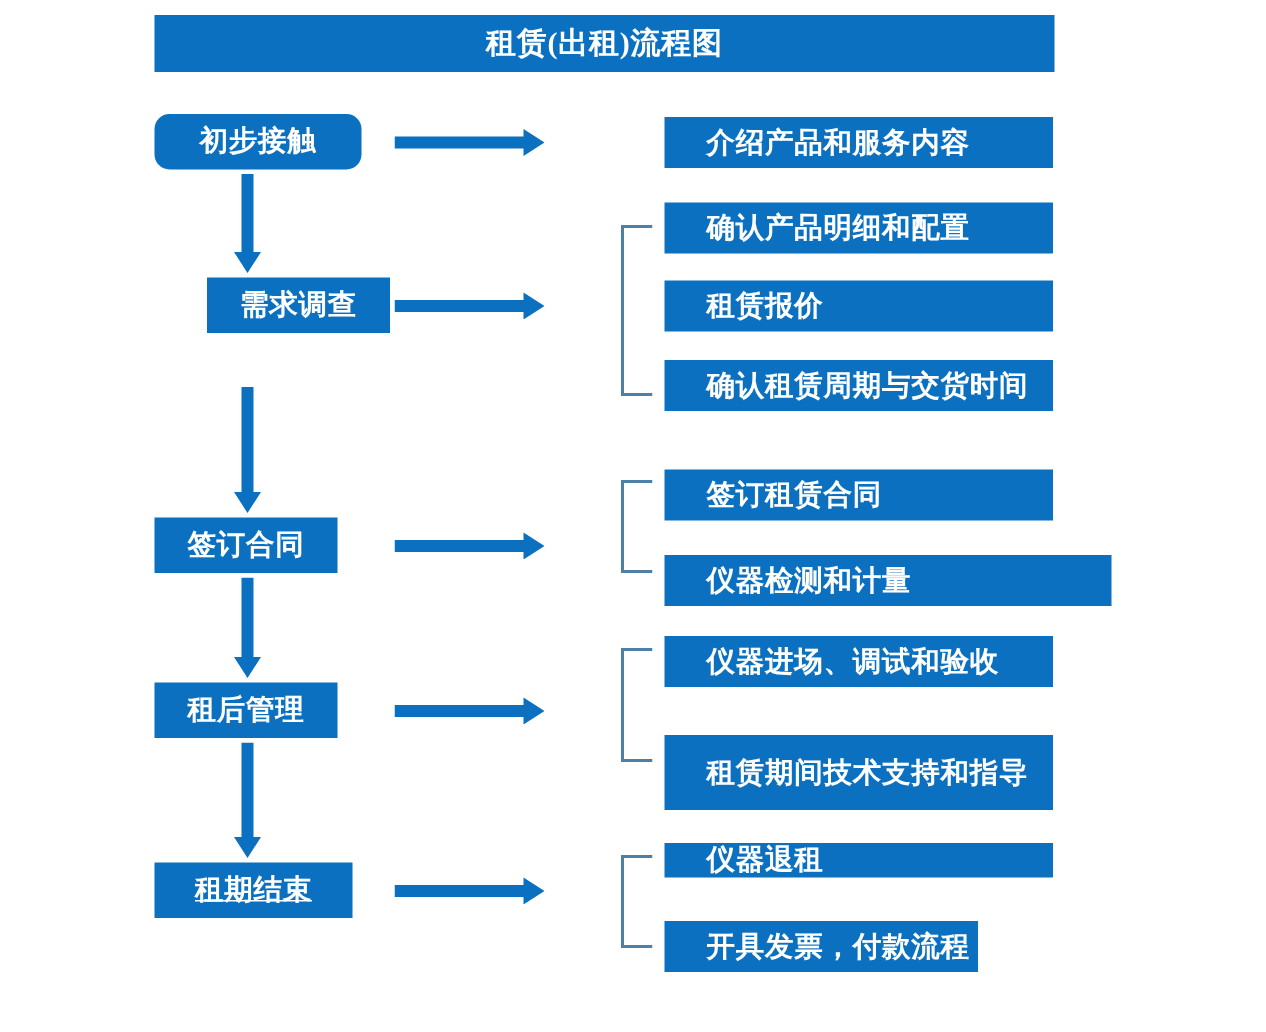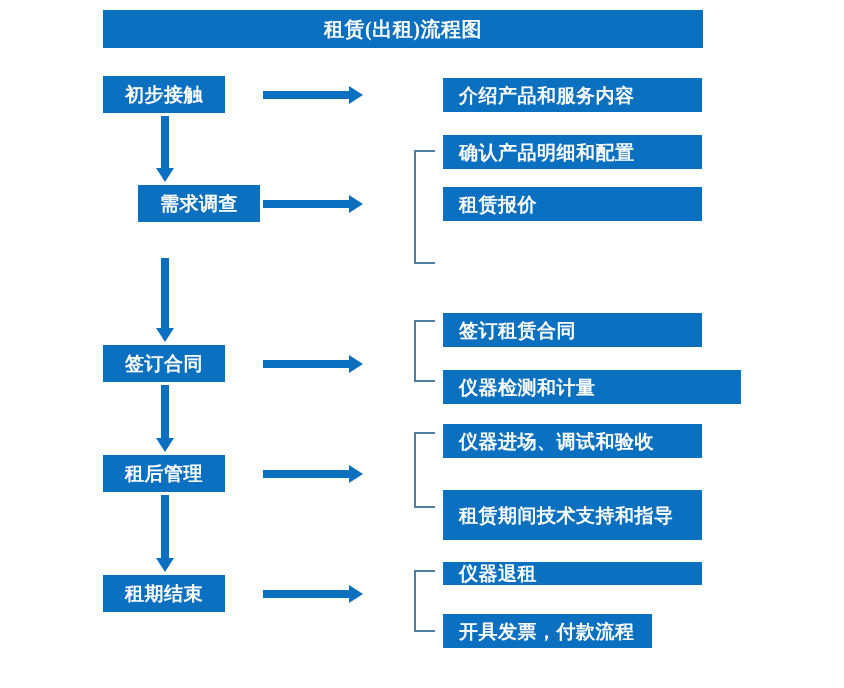--- a/index.html
+++ b/index.html
@@ -33,49 +33,49 @@
   .title-box {
     justify-content: center;
     font-size: 20px;
   }
   .stage-box {
     justify-content: center;
     font-size: 19px;
   }
   .detail-box {
     justify-content: flex-start;
-    padding-left: 16px;
+    padding-left: 28px;
     font-size: 19px;
   }
   .v-arrow, .h-arrow {
     position: absolute;
   }
   .bracket {
     position: absolute;
   }
   .bracket svg, .v-arrow svg, .h-arrow svg {
     display: block;
   }
 </style>
 </head>
 <body>
 
 <div id="canvas">
 
   <div class="box title-box" style="left:103px; top:10px; width:600px; height:38px;">租赁(出租)流程图</div>
 
-  <div class="box stage-box" style="left:103px; top:76px; width:122px; height:37px;">初步接触</div>
+  <div class="box stage-box" style="left:103px; top:76px; width:138px; height:37px;border-radius:10px;">初步接触</div>
 
   <div class="box stage-box" style="left:103px; top:185px; width:122px; height:37px;margin-left:35px;">需求调查</div>
 
   <div class="box stage-box" style="left:103px; top:345px; width:122px; height:37px;">签订合同</div>
 
   <div class="box stage-box" style="left:103px; top:455px; width:122px; height:37px;">租后管理</div>
 
-  <div class="box stage-box" style="left:103px; top:575px; width:122px; height:37px;">租期结束</div>
+  <div class="box stage-box" style="left:103px; top:575px; width:132px; height:37px;text-decoration:underline;">租期结束</div>
 
   <div class="v-arrow" style="left:156px; top:116px; width:18px; height:66px;">
     <svg width="18" height="66" viewBox="0 0 18 66">
       <polygon points="5,0 13,0 13,52 18,52 9,66 0,52 5,52" fill="#0B70C0"></polygon>
     </svg>
   </div>
 
   <div class="v-arrow" style="left:156px; top:258px; width:18px; height:84px;">
     <svg width="18" height="84" viewBox="0 0 18 84">
       <polygon points="5,0 13,0 13,70 18,70 9,84 0,70 5,70" fill="#0B70C0"></polygon>
@@ -147,20 +147,21 @@
       <path d="M22 1 L2 1 L2 61 L22 61" fill="none" stroke="#4F7FA5" stroke-width="2"></path>
     </svg>
   </div>
 
   <div class="box detail-box" style="left:443px; top:78px; width:259px; height:34px;">介绍产品和服务内容</div>
 
   <div class="box detail-box" style="left:443px; top:135px; width:259px; height:34px;">确认产品明细和配置</div>
 
   <div class="box detail-box" style="left:443px; top:187px; width:259px; height:34px;">租赁报价</div>
 
+  <div class="box detail-box" style="left:443px; top:240px; width:259px; height:34px;">确认租赁周期与交货时间</div>
 
   <div class="box detail-box" style="left:443px; top:313px; width:259px; height:34px;">签订租赁合同</div>
 
   <div class="box detail-box" style="left:443px; top:370px; width:298px; height:34px;">仪器检测和计量</div>
 
   <div class="box detail-box" style="left:443px; top:424px; width:259px; height:34px;">仪器进场、调试和验收</div>
 
   <div class="box detail-box" style="left:443px; top:490px; width:259px; height:50px;">租赁期间技术支持和指导</div>
 
   <div class="box detail-box" style="left:443px; top:562px; width:259px; height:23px;">仪器退租</div>

